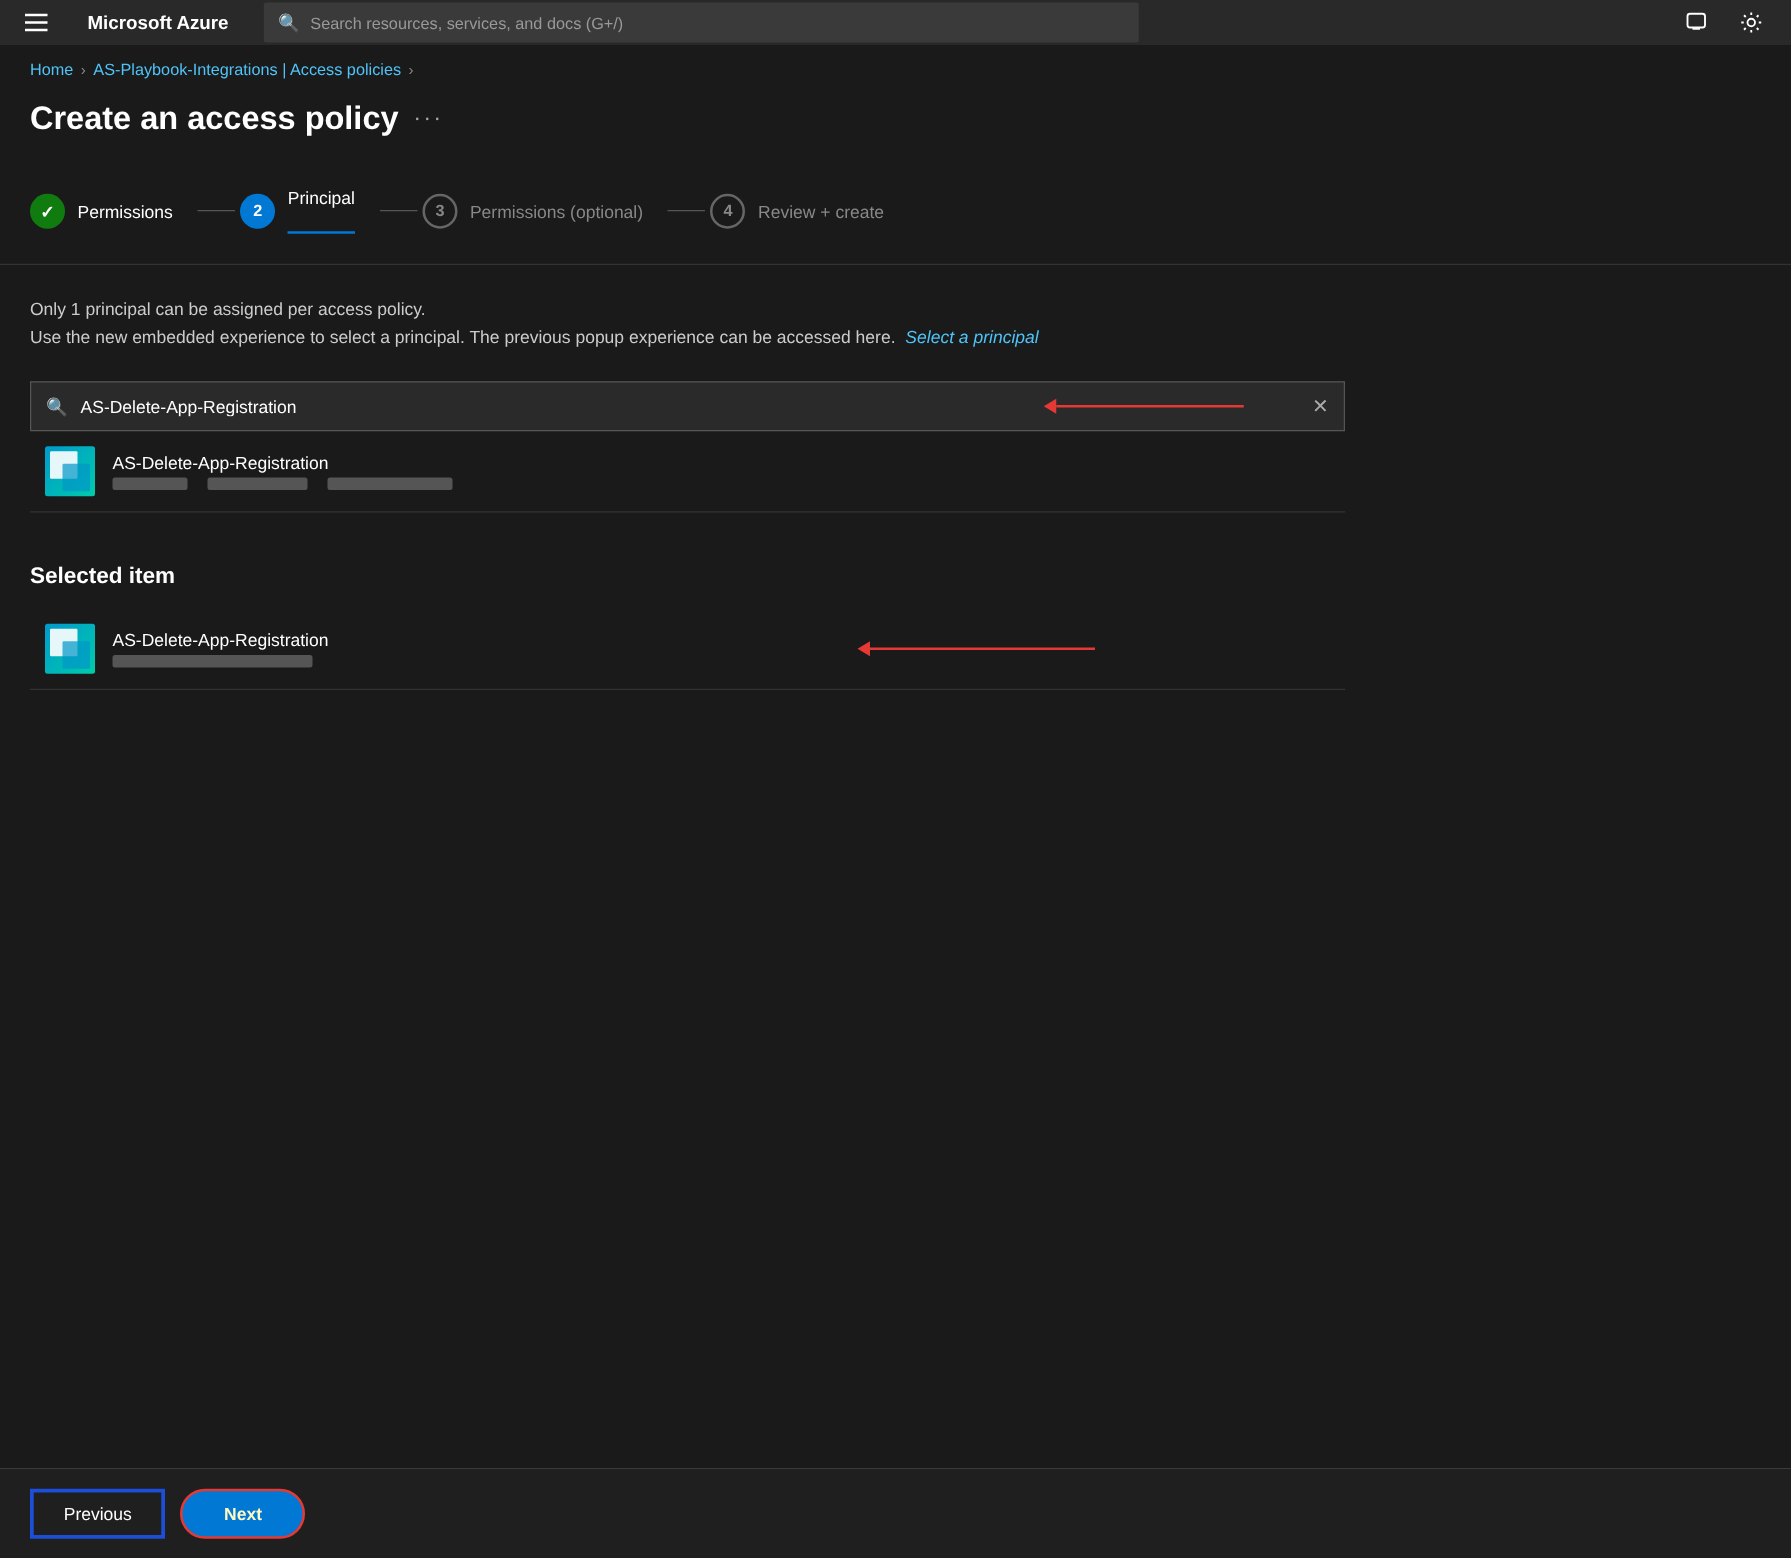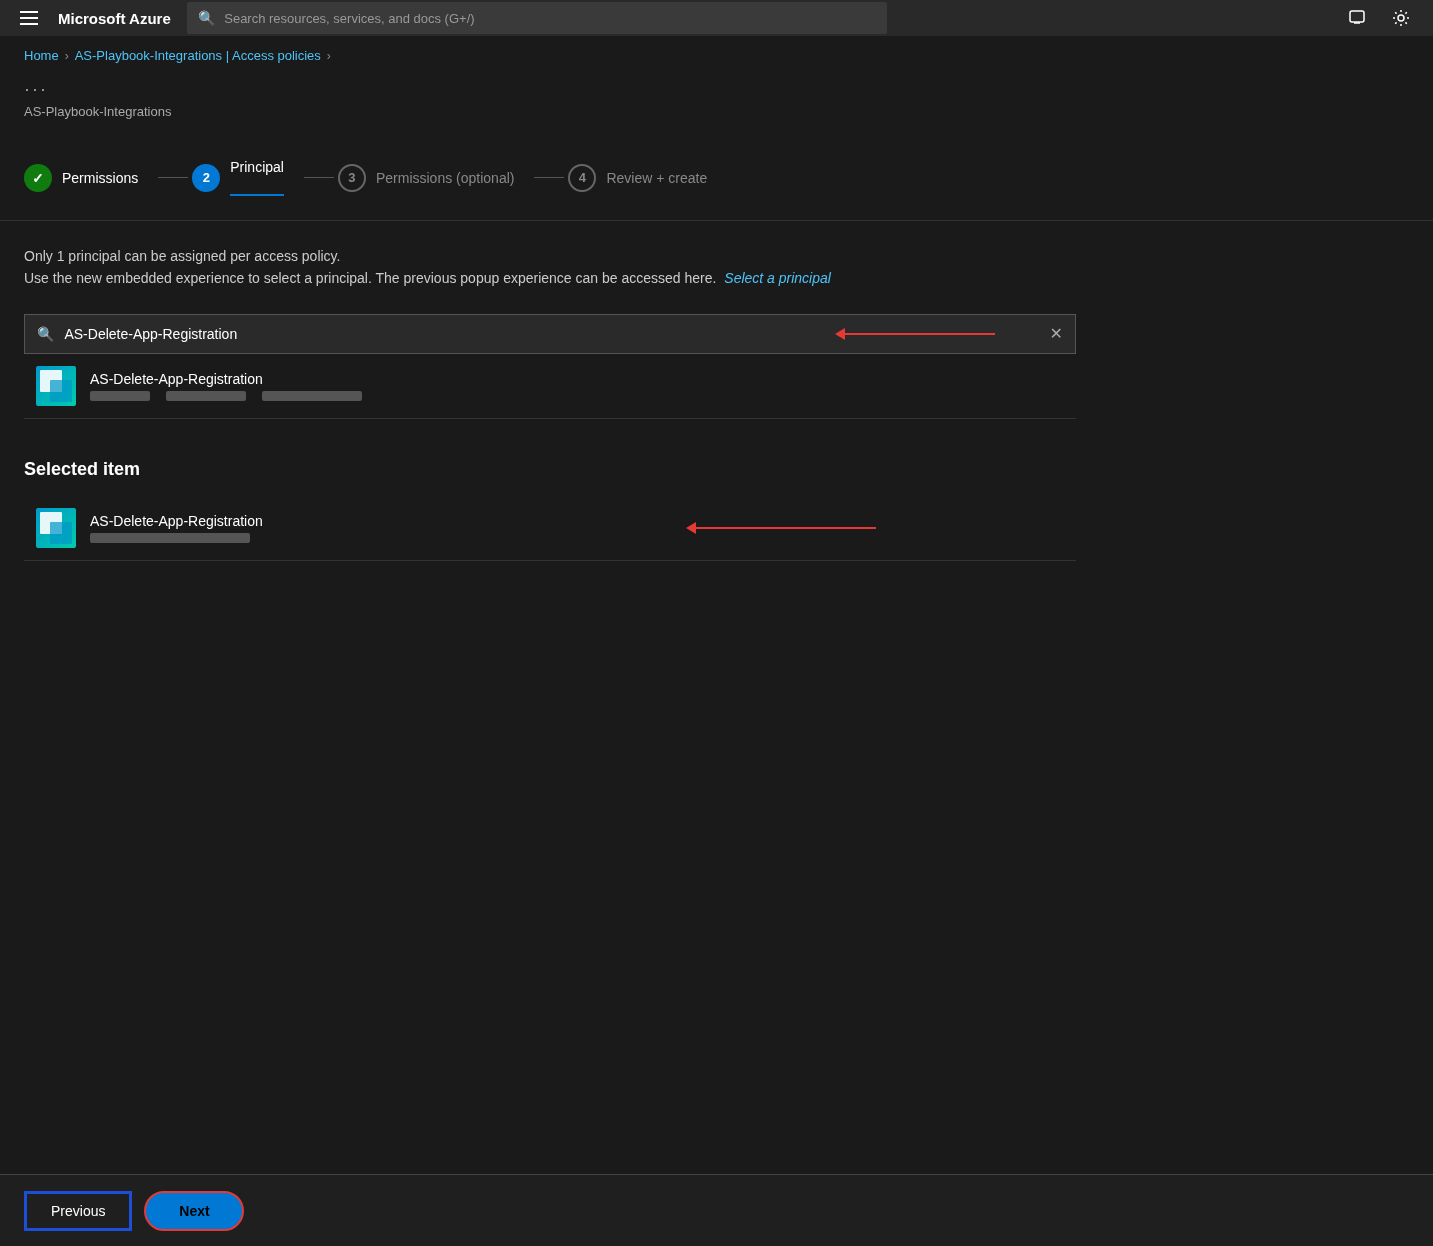--- a/index.html
+++ b/index.html
@@ -13,21 +13,21 @@
       overflow-x: hidden;
     }
 
     
     .topbar {
       background: #292929;
       display: flex;
       align-items: center;
       padding: 18px 16px;
       height: 32px;
-      gap: 16px;
+      gap: 28px;
     }
     .topbar-hamburger {
       display: flex;
       flex-direction: column;
       gap: 4px;
       cursor: pointer;
       padding: 4px;
     }
     .topbar-hamburger span {
       display: block;
@@ -398,21 +398,21 @@
       padding: 8px 24px;
       cursor: pointer;
       font-size: 14px;
       height: 40px;
       min-width: 100px;
     }
 
     .btn-next {
       background: #0078d4;
       border: 2px solid #e53935;
-      color: #000000;
+      color: #fef9c3;
       padding: 8px 24px;
       cursor: pointer;
       font-size: 14px;
       height: 40px;
       min-width: 100px;
       border-radius: 20px;
       font-weight: 600;
     }
 
     
@@ -456,23 +456,23 @@
 
 <div class="breadcrumb">
   <a>Home</a>
   <span class="breadcrumb-sep">›</span>
   <a>AS-Playbook-Integrations | Access policies</a>
   <span class="breadcrumb-sep">›</span>
 </div>
 
 <div class="page-header">
   <div class="page-title-row">
+    <h1 class="page-title">Create an access policy</h1>
     <span class="page-title-more">···</span>
   </div>
-  <div class="page-subtitle">AS-Playbook-Integrations</div>
 </div>
 
 <div class="wizard-steps">
   <div class="wizard-step">
     <div class="wizard-step-circle completed">
       <span class="checkmark">✓</span>
     </div>
     <span class="wizard-step-label completed">Permissions</span>
   </div>
   <div class="wizard-sep"></div>

